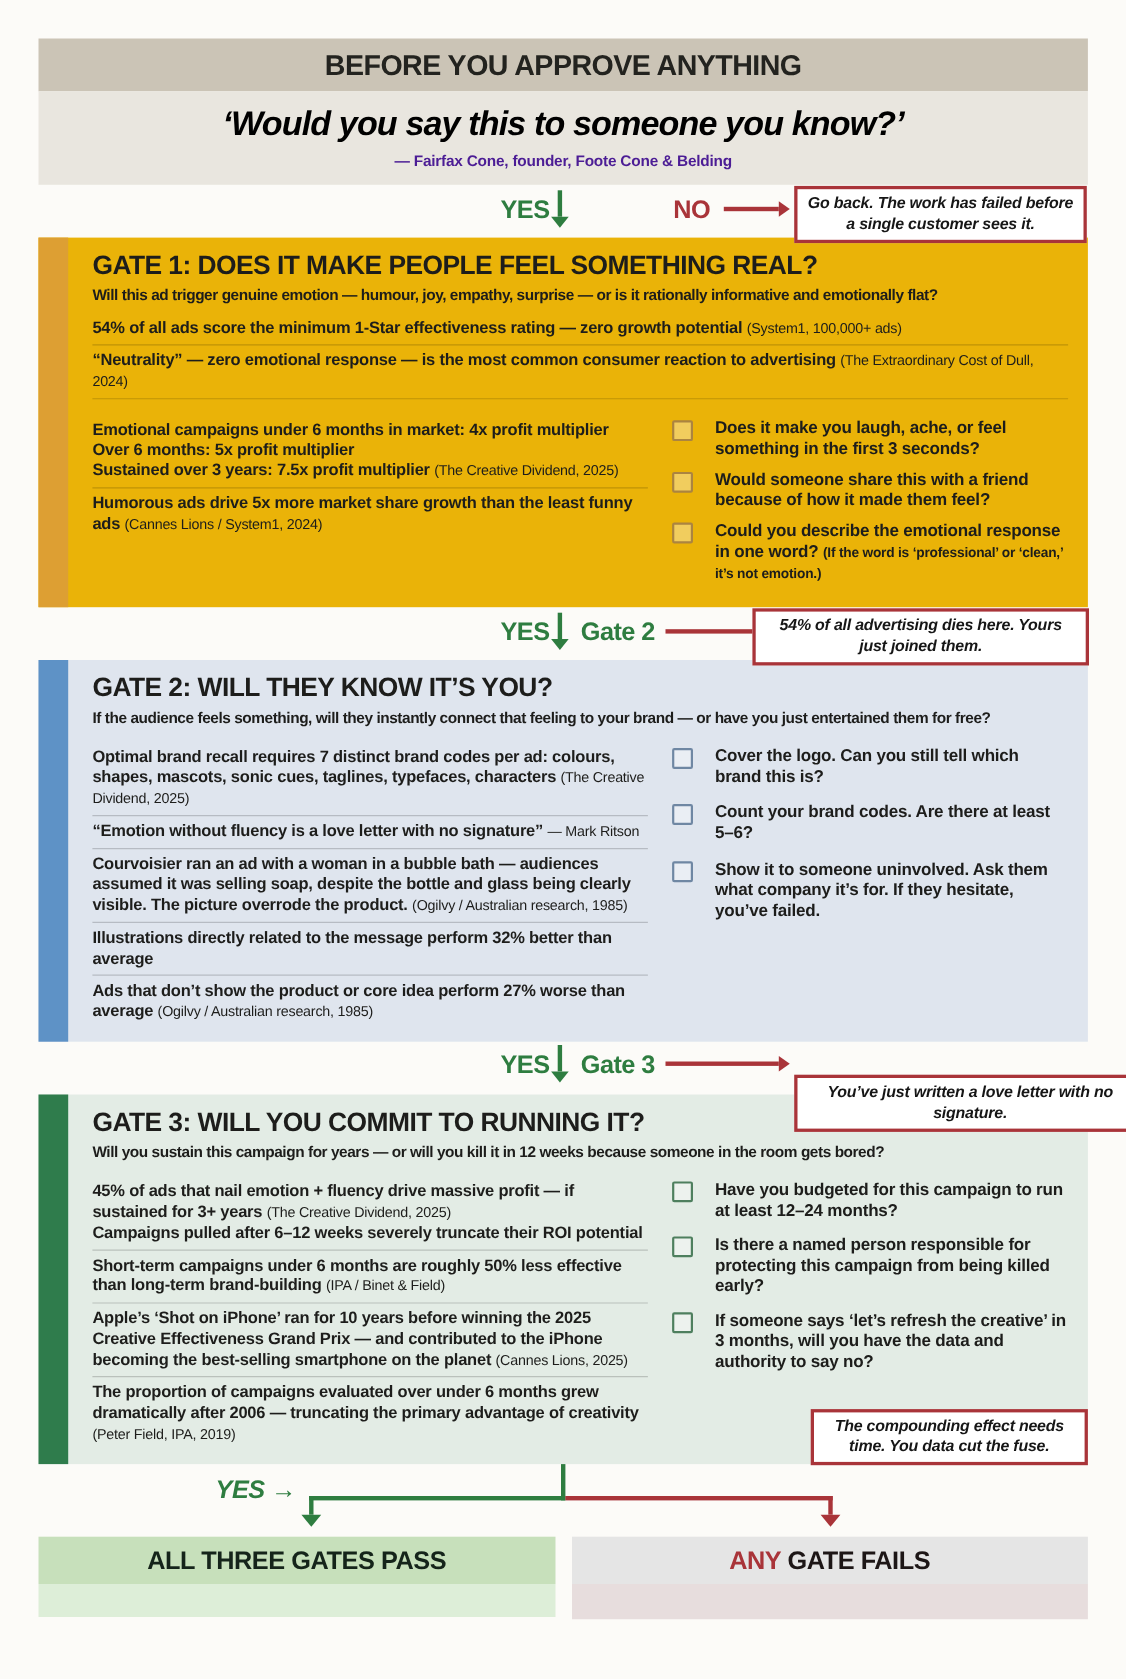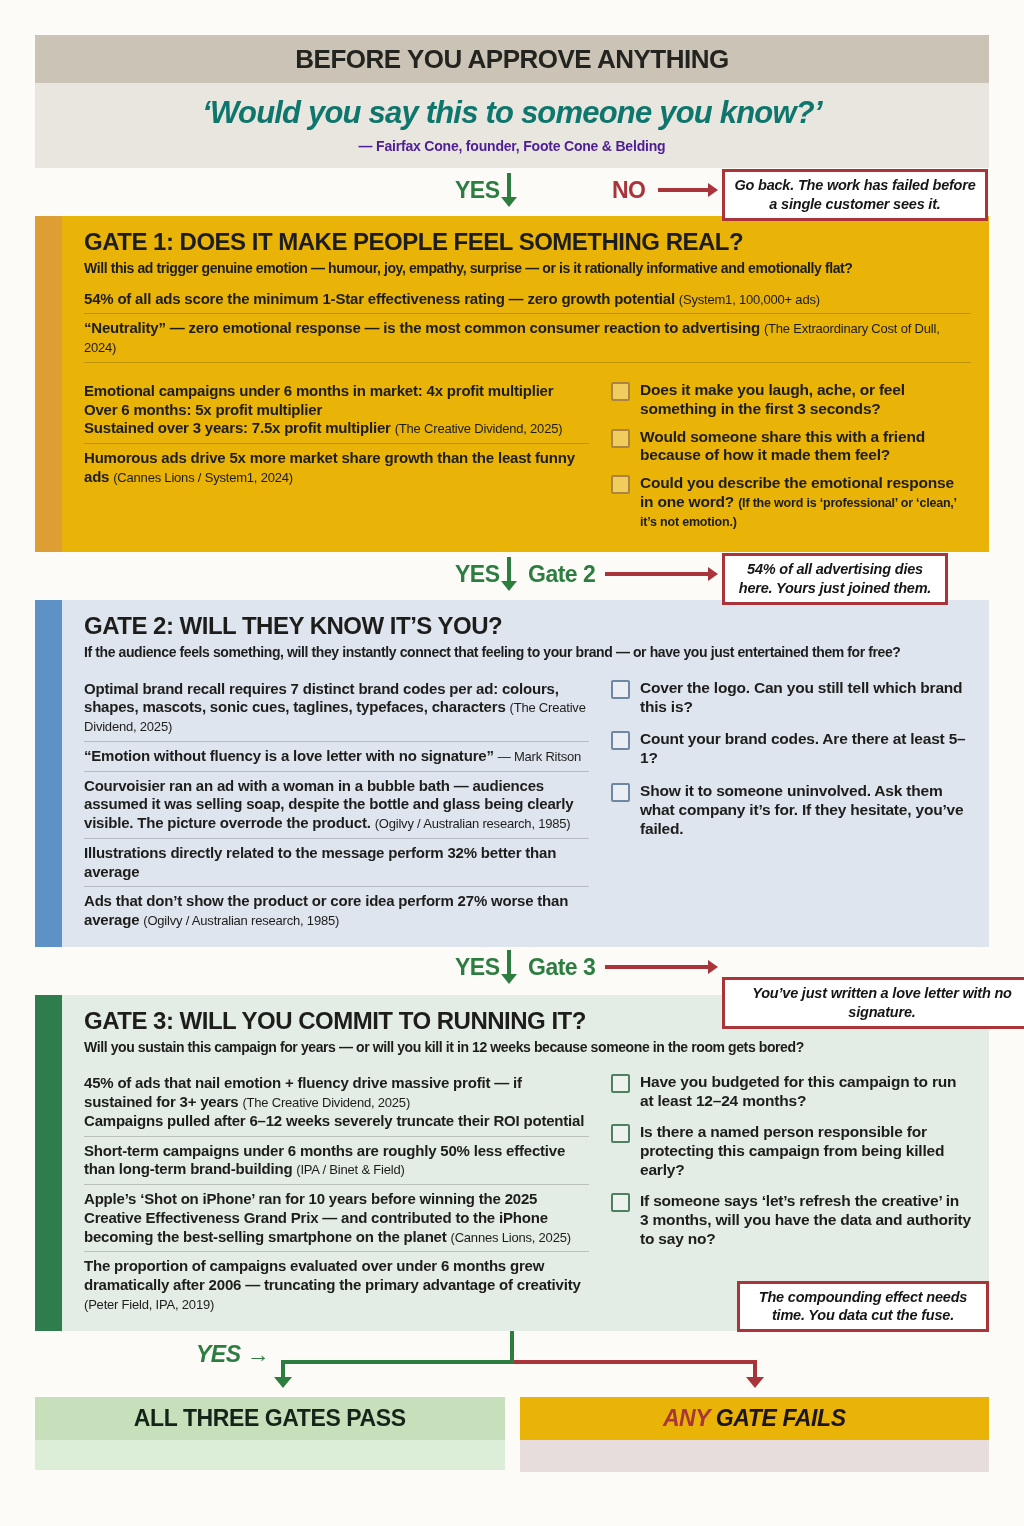--- a/index.html
+++ b/index.html
@@ -16,21 +16,21 @@
     letter-spacing:-0.2px;
     overflow:hidden;
   }
   .page{position:relative;width:1024px;height:1526px;}
 
   
   .header{margin:35px 35px 0 35px;}
   .header-bar{background:#cbc4b6;text-align:center;padding:9px 0 8px;}
   .header-bar h1{font-size:26px;font-weight:bold;letter-spacing:-0.5px;color:#23231f;}
   .header-quote{background:#e9e6df;text-align:center;padding:12px 0 14px;}
-  .header-quote .quote{font-size:31px;font-style:italic;font-weight:bold;letter-spacing:-0.8px;color:#0f766e;}
+  .header-quote .quote{font-size:31px;font-style:italic;font-weight:bold;letter-spacing:-0.8px;color:#000000;}
   .header-quote .attr{font-size:14px;font-weight:bold;margin-top:7px;color:#4c1d95;}
 
   
   .decision-row{position:relative;height:48px;}
   .lbl{position:absolute;font-size:23px;font-weight:bold;letter-spacing:-0.5px;}
   .lbl.green{color:var(--green);}
   .lbl.red{color:var(--red);}
   .arr-down{position:absolute;width:4px;background:var(--green);}
   .arr-down::after{content:"";position:absolute;top:100%;left:-6px;
     border-left:8px solid transparent;border-right:8px solid transparent;border-top:10px solid var(--green);}
@@ -47,21 +47,21 @@
   .gate-body{flex:1;padding:12px 18px 12px 22px;}
   .gate h2{font-size:24px;font-weight:bold;letter-spacing:-0.5px;margin-bottom:4px;}
   .gate h3{font-size:14px;font-weight:bold;letter-spacing:-0.4px;line-height:1.18;max-width:880px;margin-bottom:8px;}
   .fact{font-size:15px;font-weight:bold;line-height:1.25;padding:5px 0;}
   .fact .src{font-size:13px;font-weight:normal;}
   .fact.rule{border-top:1px solid rgba(0,0,0,0.18);}
   .full-fact{border-bottom:1px solid rgba(0,0,0,0.18);}
   .cols{display:flex;gap:22px;margin-top:14px;}
   .facts-col{width:505px;flex:0 0 505px;}
   .check-col{flex:1;padding-top:4px;}
-  .check-item{display:flex;gap:10px;margin-bottom:9px;align-items:flex-start;}
+  .check-item{display:flex;gap:20px;margin-bottom:9px;align-items:flex-start;}
   .checkbox{width:19px;height:19px;flex:0 0 19px;margin-top:1px;border-radius:2px;background:rgba(255,255,255,0.35);}
   .check-text{font-size:15.5px;font-weight:bold;line-height:1.22;}
   .check-text .note{font-size:12.5px;font-weight:bold;}
 
   .gate1{background:#eab308;}
   .gate1 .gate-bar{background:#dd9f33;}
   .gate1 .checkbox{border:2px solid #ab8440;}
   .gate2{background:#dfe5ee;}
   .gate2 .gate-bar{background:#5e92c6;}
   .gate2 .checkbox{border:2px solid #6f87a3;}
@@ -81,21 +81,21 @@
   .fc-red-v{position:absolute;left:753px;top:29px;width:4px;height:17px;background:var(--red);}
   .fc-red-head{position:absolute;left:746px;top:46px;width:0;height:0;
     border-left:9px solid transparent;border-right:9px solid transparent;border-top:11px solid var(--red);}
   .fc-callout{position:absolute;left:737px;top:-50px;width:252px;z-index:4;}
 
   
   .outcomes{display:flex;gap:15px;margin:2px 35px 0 35px;}
   .outcome{flex:1;}
   .outcome-head{text-align:center;font-size:23px;font-weight:bold;letter-spacing:-0.4px;padding:8px 0;}
   .pass .outcome-head{background:#c7e0bb;color:#15241a;}
-  .fail .outcome-head{background:#eab308;color:#1d1616;font-style:italic;}
+  .fail .outcome-head{background:#e5e5e5;color:#1d1616;}
   .pass .outcome-body{background:#ddeed8;padding:14px 12px 16px;text-align:center;}
   .fail .outcome-body{background:#e7dddd;padding:16px 14px;text-align:center;}
   .fail .outcome-head .accent{color:var(--red);}
 </style>
 </head>
 <body>
 
 <div class="page">
 
   <div class="header">
@@ -163,21 +163,21 @@
         </div>
       </div>
     </div>
   </section>
 
   <div class="decision-row">
     <span class="lbl green" style="left:455px;top:9px;">YES</span>
     <span class="arr-down" style="left:507px;top:5px;height:24px;"></span>
     <span class="lbl green" style="left:528px;top:9px;">Gate 2</span>
     <span class="arr-right" style="left:605px;top:20px;width:103px;"></span>
-    <div class="callout" style="left:722px;top:1px;width:226px;">54% of all advertising dies here. Yours just joined them.</div>
+    <div class="callout" style="left:684px;top:1px;width:306px;">54% of all advertising dies here. Yours just joined them.</div>
   </div>
 
   <section class="gate gate2">
     <div class="gate-bar"></div>
     <div class="gate-body">
       <h2>GATE 2: WILL THEY KNOW IT’S YOU?</h2>
       <h3>If the audience feels something, will they instantly connect that feeling to your brand — or have you just entertained them for free?</h3>
       <div class="cols">
         <div class="facts-col">
           <div class="fact">
@@ -200,21 +200,21 @@
             <span class="src">(Ogilvy / Australian research, 1985)</span>
           </div>
         </div>
         <div class="check-col">
           <div class="check-item">
             <span class="checkbox"></span>
             <span class="check-text">Cover the logo. Can you still tell which brand this is?</span>
           </div>
           <div class="check-item" style="margin-top:14px;">
             <span class="checkbox"></span>
-            <span class="check-text">Count your brand codes. Are there at least 5–1?</span>
+            <span class="check-text">Count your brand codes. Are there at least 5–6?</span>
           </div>
           <div class="check-item" style="margin-top:14px;">
             <span class="checkbox"></span>
             <span class="check-text">Show it to someone uninvolved. Ask them what company it’s for. If they hesitate, you’ve failed.</span>
           </div>
         </div>
       </div>
     </div>
   </section>
 

